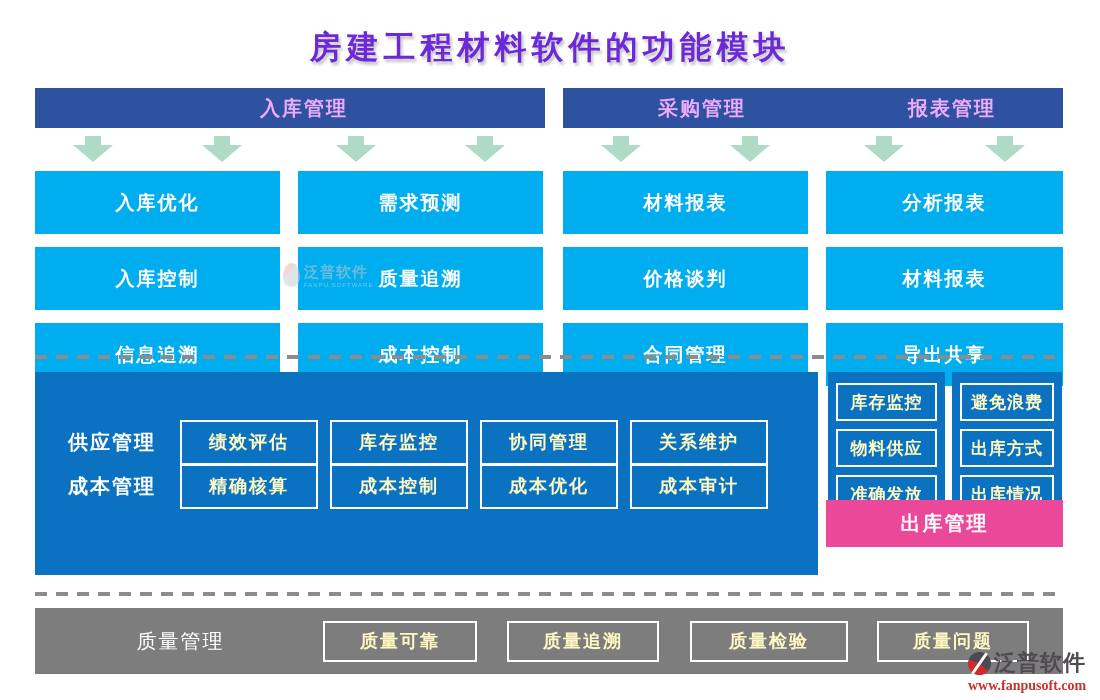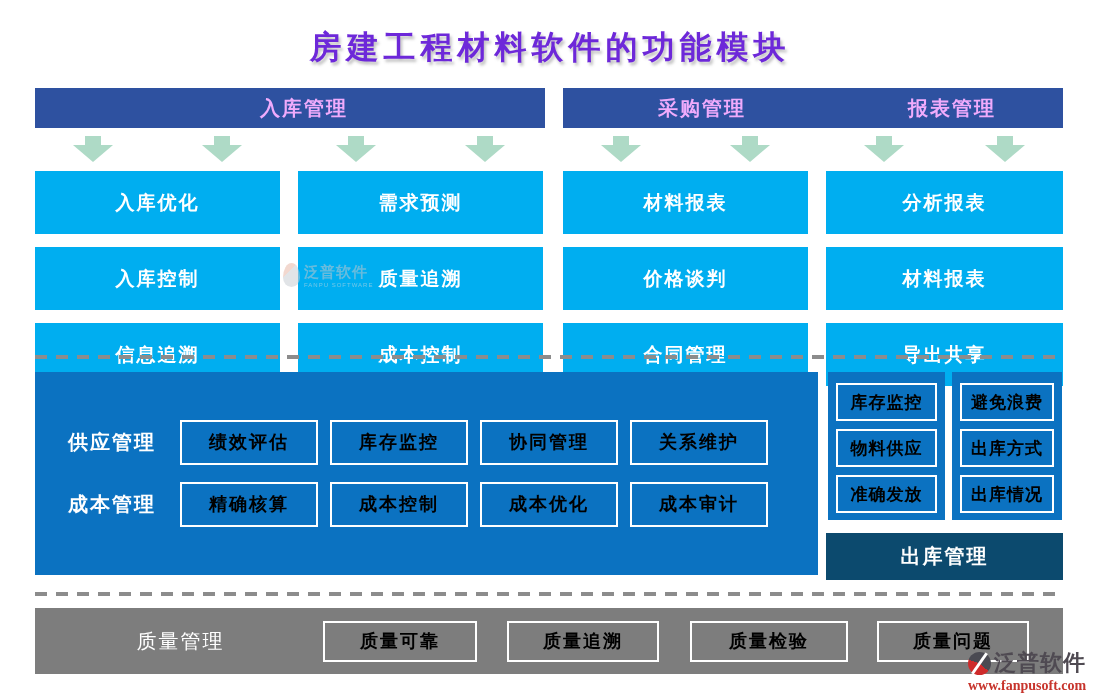--- a/index.html
+++ b/index.html
@@ -68,43 +68,43 @@
     background: repeating-linear-gradient(90deg, #8C8C8C 0 12px, transparent 12px 21px);
   }
   .dash-1 { top: 355px; }
   .dash-2 { top: 592px; }
 
   
   .midbox {
     position: absolute; left: 35px; top: 372px; width: 783px; height: 203px;
     background: #0B72C1; padding-top: 48px;
   }
-  .mid-row { display: flex; align-items: center; height: 44px; margin-bottom: 18px; }
+  .mid-row { display: flex; align-items: center; height: 44px; }
   .mid-label {
     margin-left: 33px; width: 100px;
     color: #fff; font-weight: bold; font-size: 20px; letter-spacing: 2px;
   }
   .wbox {
-    border: 2px solid #fff; color: #000000; font-weight: bold; font-size: 18px;
+    border: 2px solid #fff; color: #fef9c3; font-weight: bold; font-size: 18px;
     letter-spacing: 2px; background: transparent;
     display: flex; align-items: center; justify-content: center;
   }
   .mid-row .wbox { width: 138px; height: 45px; margin-left: 12px; }
   .mid-row .wbox:first-of-type { margin-left: 39px; }
 
   
   .panel { position: absolute; top: 372px; height: 148px; background: #0B72C1; padding: 11px 8px 0 8px; }
   .panel-1 { left: 828px; width: 117px; }
   .panel-2 { left: 952px; width: 110px; }
   .panel .wbox { height: 38px; margin-bottom: 8px; font-size: 17px; letter-spacing: 1px; }
 
   
   .outbar {
-    position: absolute; left: 826px; top: 533px; width: 237px; height: 47px;
-    background: #0c4a6e; color: #fff; font-weight: bold; font-size: 20px;
+    position: absolute; left: 826px; top: 500px; width: 237px; height: 47px;
+    background: #ec4899; color: #fff; font-weight: bold; font-size: 20px;
     letter-spacing: 2px; display: flex; align-items: center; justify-content: center;
   }
 
   
   .graybar {
     position: absolute; left: 35px; top: 608px; width: 1028px; height: 66px;
     background: #7D7D7D; display: flex; align-items: center;
   }
   .gray-label {
     margin-left: 78px; width: 135px; text-align: center;

